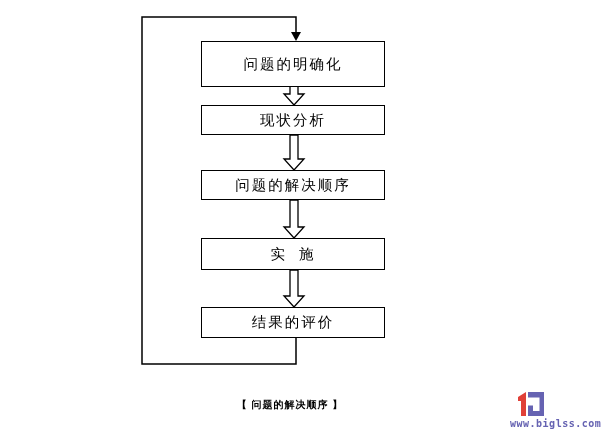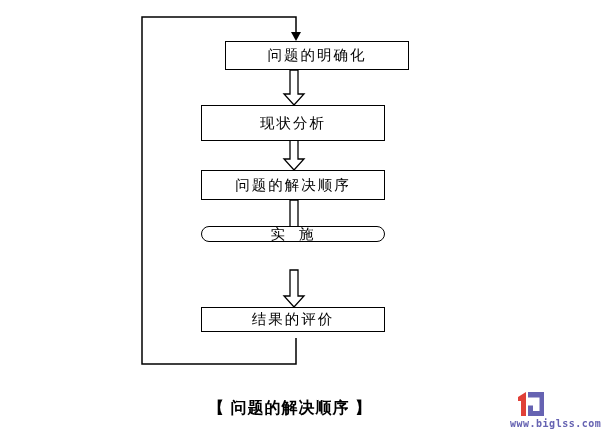--- a/index.html
+++ b/index.html
@@ -30,32 +30,32 @@
     border: 1.5px solid #000000;
     background: #ffffff;
     display: flex;
     align-items: center;
     justify-content: center;
     font-size: 14.5px;
     color: #000000;
     letter-spacing: 2px;
     white-space: pre;
   }
-  .box-1 { top: 41px;  height: 29px; margin-left: 24px; }
-  .box-2 { top: 105px; height: 36px; }
+  .box-1 { top: 41px;  height: 46px; }
+  .box-2 { top: 105px; height: 30px; }
   .box-3 { top: 170px; height: 30px; }
-  .box-4 { top: 226px; height: 16px; border-radius: 8px; }
-  .box-5 { top: 307px; height: 25px; }
+  .box-4 { top: 238px; height: 32px; }
+  .box-5 { top: 307px; height: 31px; }
   .caption {
     position: absolute;
     left: 185px;
     top: 398px;
     width: 210px;
     text-align: center;
-    font-size: 16px;
+    font-size: 10px;
     font-weight: bold;
     color: #000000;
     letter-spacing: 1px;
     white-space: pre;
   }
   .logo {
     position: absolute;
     left: 508px;
     top: 388px;
     width: 104px;

